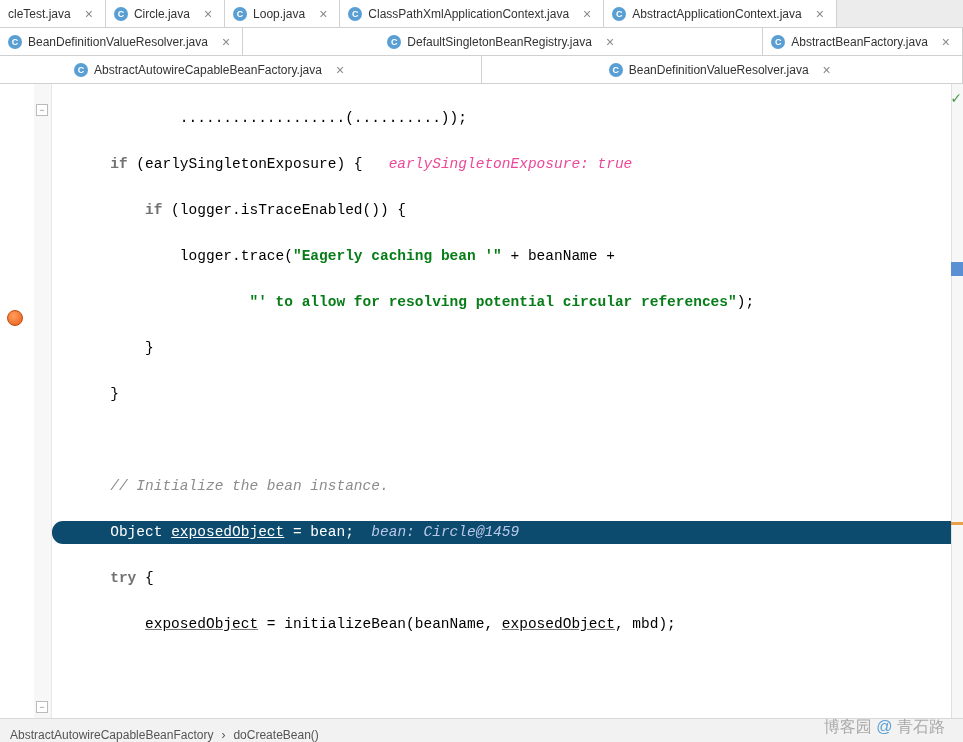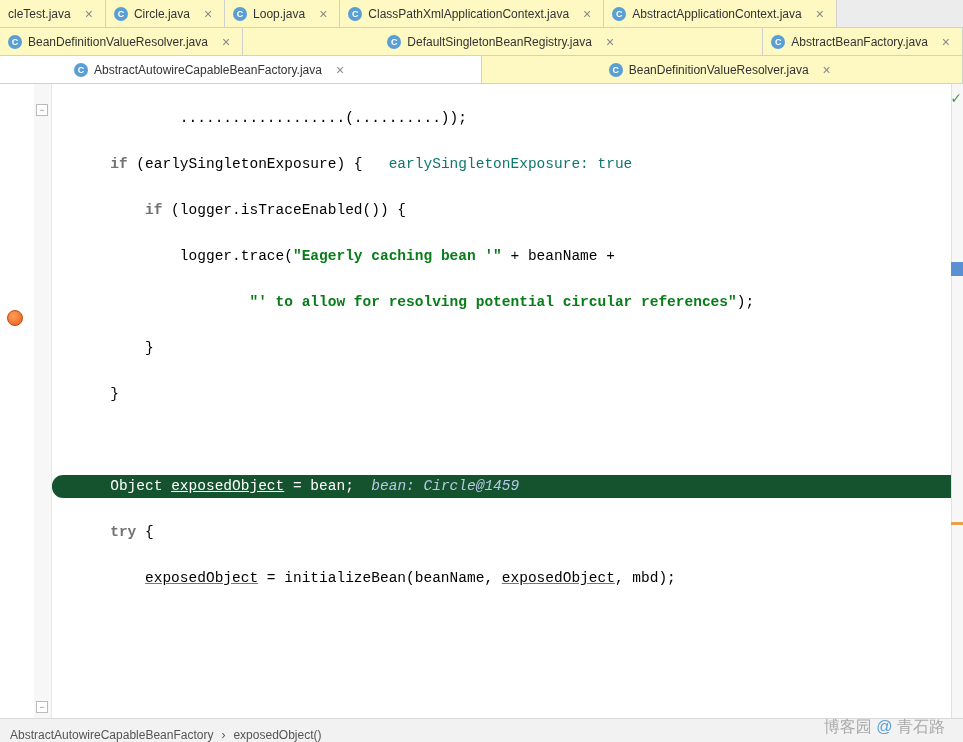--- a/index.html
+++ b/index.html
@@ -17,21 +17,21 @@
       background: #ececec;
       border-bottom: 1px solid #d0d0d0;
       height: 28px;
       align-items: stretch;
     }
     .tab {
       display: flex;
       align-items: center;
       padding: 0 10px 0 8px;
       border-right: 1px solid #d0d0d0;
-      background: #fef9c3;
+      background: #ffffff;
       cursor: pointer;
       gap: 6px;
       font-size: 12px;
       color: #333;
       position: relative;
     }
     .tab.active {
       background: #fff;
     }
     .tab-icon {
@@ -121,30 +121,30 @@
       font-family: Consolas, "Courier New", monospace;
       font-size: 14.5px;
       line-height: 23px;
       padding-top: 0;
       white-space: pre;
       overflow: hidden;
       position: relative;
     }
     .line { height: 23px; padding-left: 6px; }
     .hl-line {
-      background: #14532d;
+      background: #0c4a6e;
       color: #fff;
       border-radius: 11px;
     }
     .hl-line .hint { color: #b8c8e8; font-style: italic; }
     .hl-line .under { text-decoration: underline; text-decoration-color: #fff; }
     .kw { color: #737373; font-weight: bold; }
     .str { color: #067d17; font-weight: bold; }
     .cmt { color: #8c8c8c; font-style: italic; }
-    .hint { color: #0f766e; }
+    .hint { color: #ec4899; font-style: italic; }
     .under { text-decoration: underline; text-decoration-color: #777; }
     .error-stripe {
       position: absolute;
       right: 0;
       top: 0;
       width: 12px;
       height: 100%;
       background: #f7f7f7;
       border-left: 1px solid #e0e0e0;
     }
@@ -260,20 +260,21 @@
   </div>
   <div class="code">
 <div class="line">              ...................(..........));</div>
 <div class="line">      <span class="kw">if</span><span> (earlySingletonExposure) { </span><span class="hint">  earlySingletonExposure: true</span></div>
 <div class="line">          <span class="kw">if</span><span> (logger.isTraceEnabled()) {</span></div>
 <div class="line">              <span>logger.trace(</span><span class="str">"Eagerly caching bean '"</span><span> + beanName +</span></div>
 <div class="line">                      <span class="str">"' to allow for resolving potential circular references"</span><span>);</span></div>
 <div class="line">          <span>}</span></div>
 <div class="line">      <span>}</span></div>
 <div class="line"></div>
+<div class="line">      <span class="cmt">// Initialize the bean instance.</span></div>
 <div class="line hl-line">      <span>Object </span><span class="under">exposedObject</span><span> = bean;  </span><span class="hint">bean: Circle@1459</span></div>
 <div class="line">      <span class="kw">try</span><span> {</span></div>
 <div class="line">          <span class="under">exposedObject</span><span> = initializeBean(beanName, </span><span class="under">exposedObject</span><span>, mbd);</span></div>
 
 
 
 
 
 
 
@@ -288,17 +289,17 @@
       <span class="stripe-check">✓</span>
       <div class="stripe-blue" style="top:178px"></div>
       <div class="stripe-orange" style="top:438px"></div>
     </div>
   </div>
 </div>
 
 <div class="breadcrumb">
   <span>AbstractAutowireCapableBeanFactory</span>
   <span>›</span>
-  <span>exposedObject()</span>
+  <span>doCreateBean()</span>
   <div class="watermark">
     <span>博客园 </span><span class="accent">@</span><span> 青石路</span>
   </div>
 </div>
 
 </body></html>

